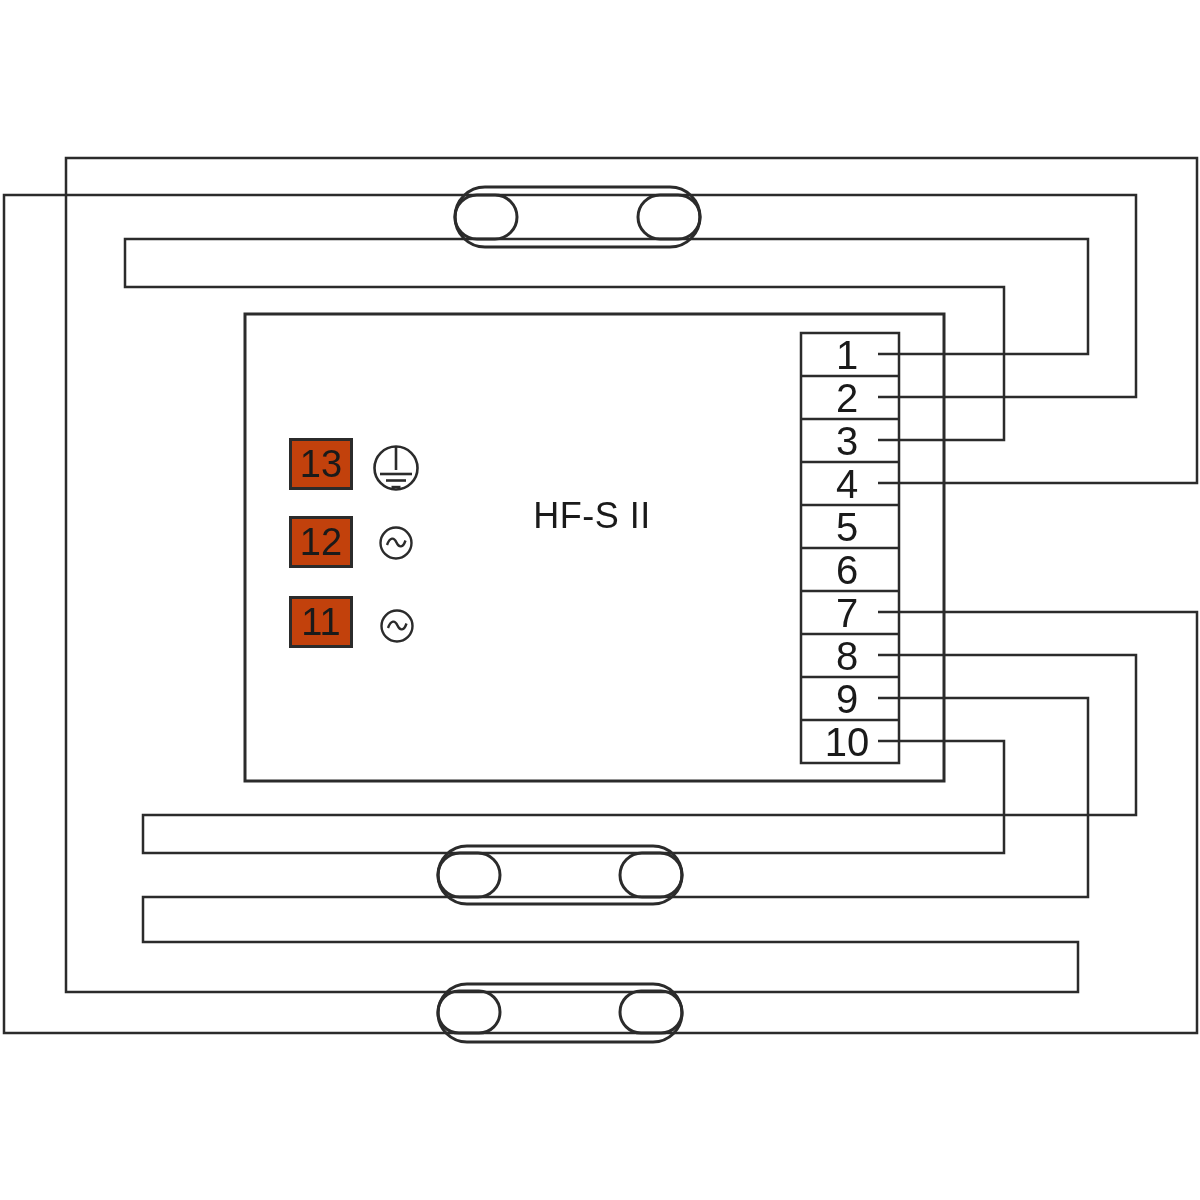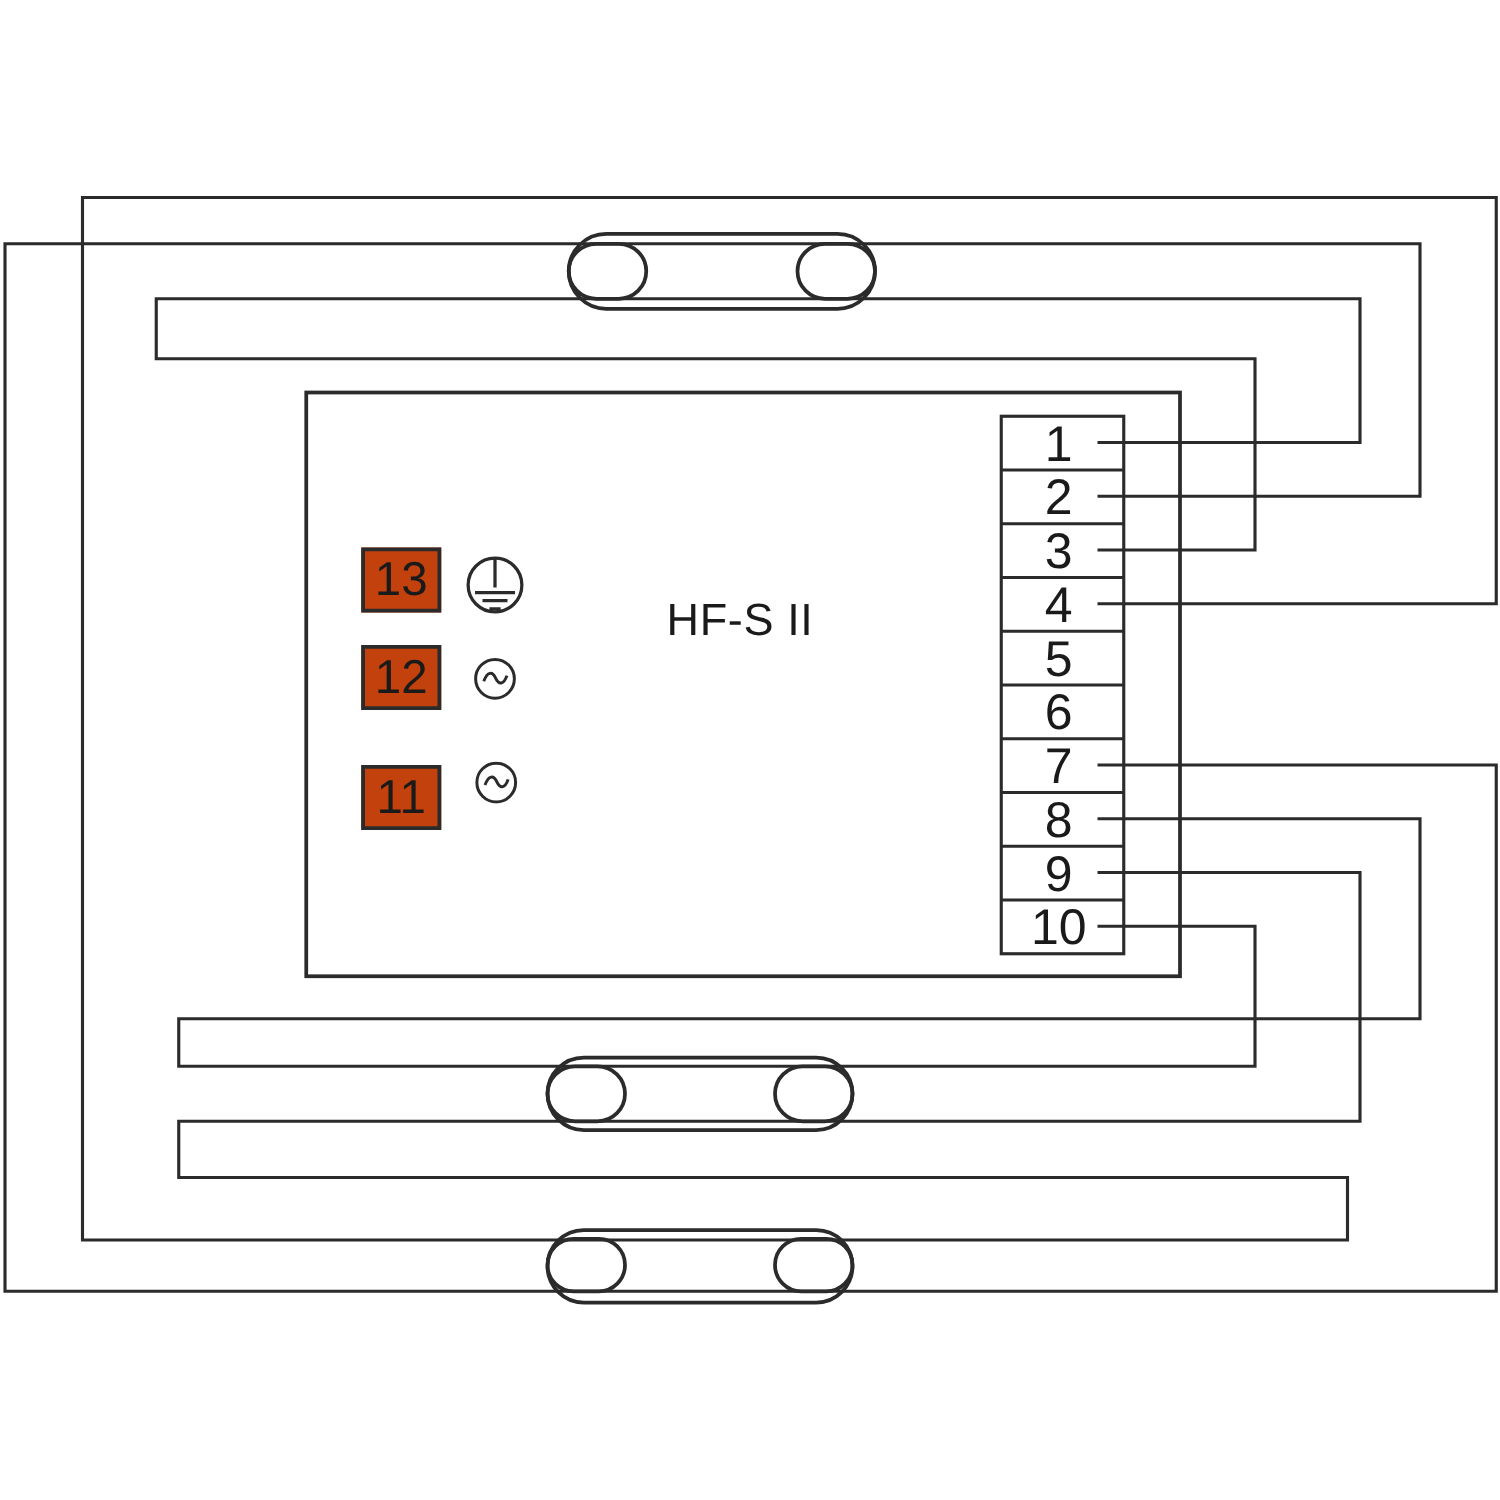--- a/index.html
+++ b/index.html
@@ -18,21 +18,21 @@
   #diagram-svg {
     position: absolute;
     left: 0;
     top: 0;
     width: 1200px;
     height: 1200px;
   }
   .ballast-title {
     position: absolute;
     left: 412px;
-    top: 472px;
+    top: 492px;
     width: 360px;
     text-align: center;
     font-size: 36px;
     line-height: 47px;
     letter-spacing: 0.5px;
     color: #1a1a1a;
   }
   .conn-box {
     position: absolute;
     width: 64px;
@@ -41,21 +41,21 @@
     box-sizing: border-box;
     display: flex;
     align-items: center;
     justify-content: center;
     font-size: 38px;
     color: #1a1a1a;
     background: #c2410c;
   }
   .conn-box-13 { left: 289px; top: 438px; }
   .conn-box-12 { left: 289px; top: 516px; }
-  .conn-box-11 { left: 289px; top: 596px; margin-top: 16px; }
+  .conn-box-11 { left: 289px; top: 596px; }
   .sym {
     position: absolute;
   }
   .sym-earth { left: 372px; top: 444px; width: 48px; height: 48px; }
   .sym-ac-12 { left: 379px; top: 526px; width: 34px; height: 34px; }
   .sym-ac-11 { left: 380px; top: 609px; width: 34px; height: 34px; }
 </style>
 </head>
 <body>
 

